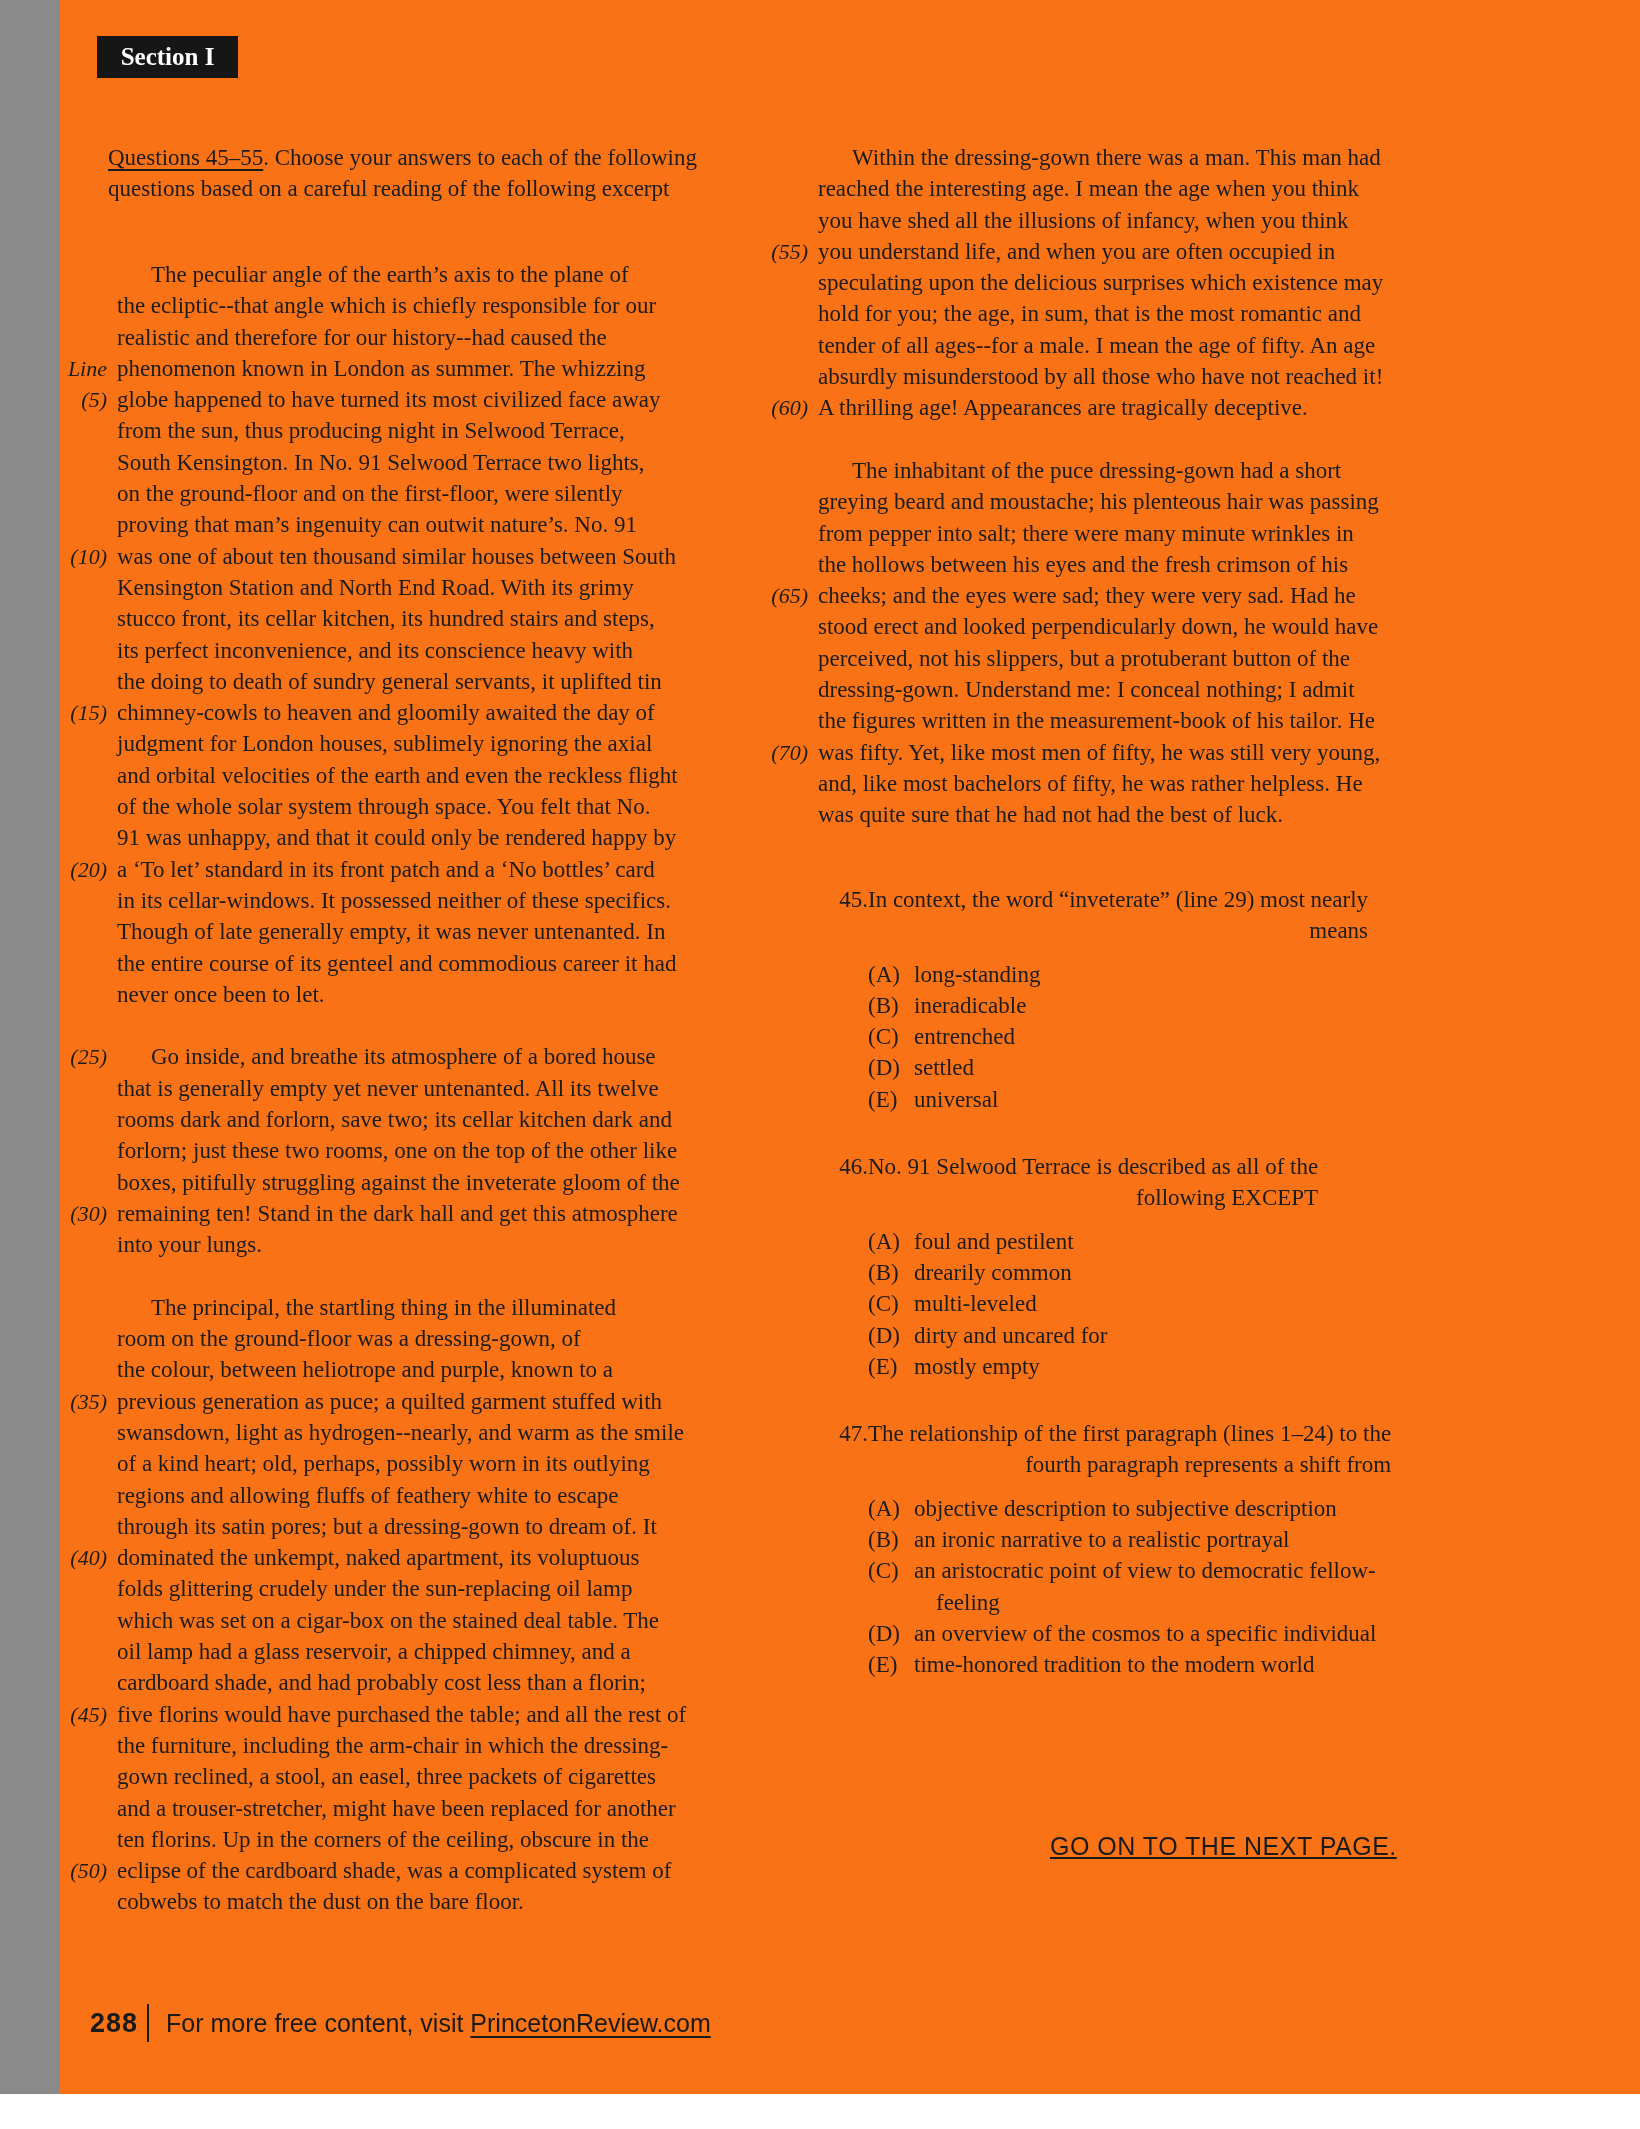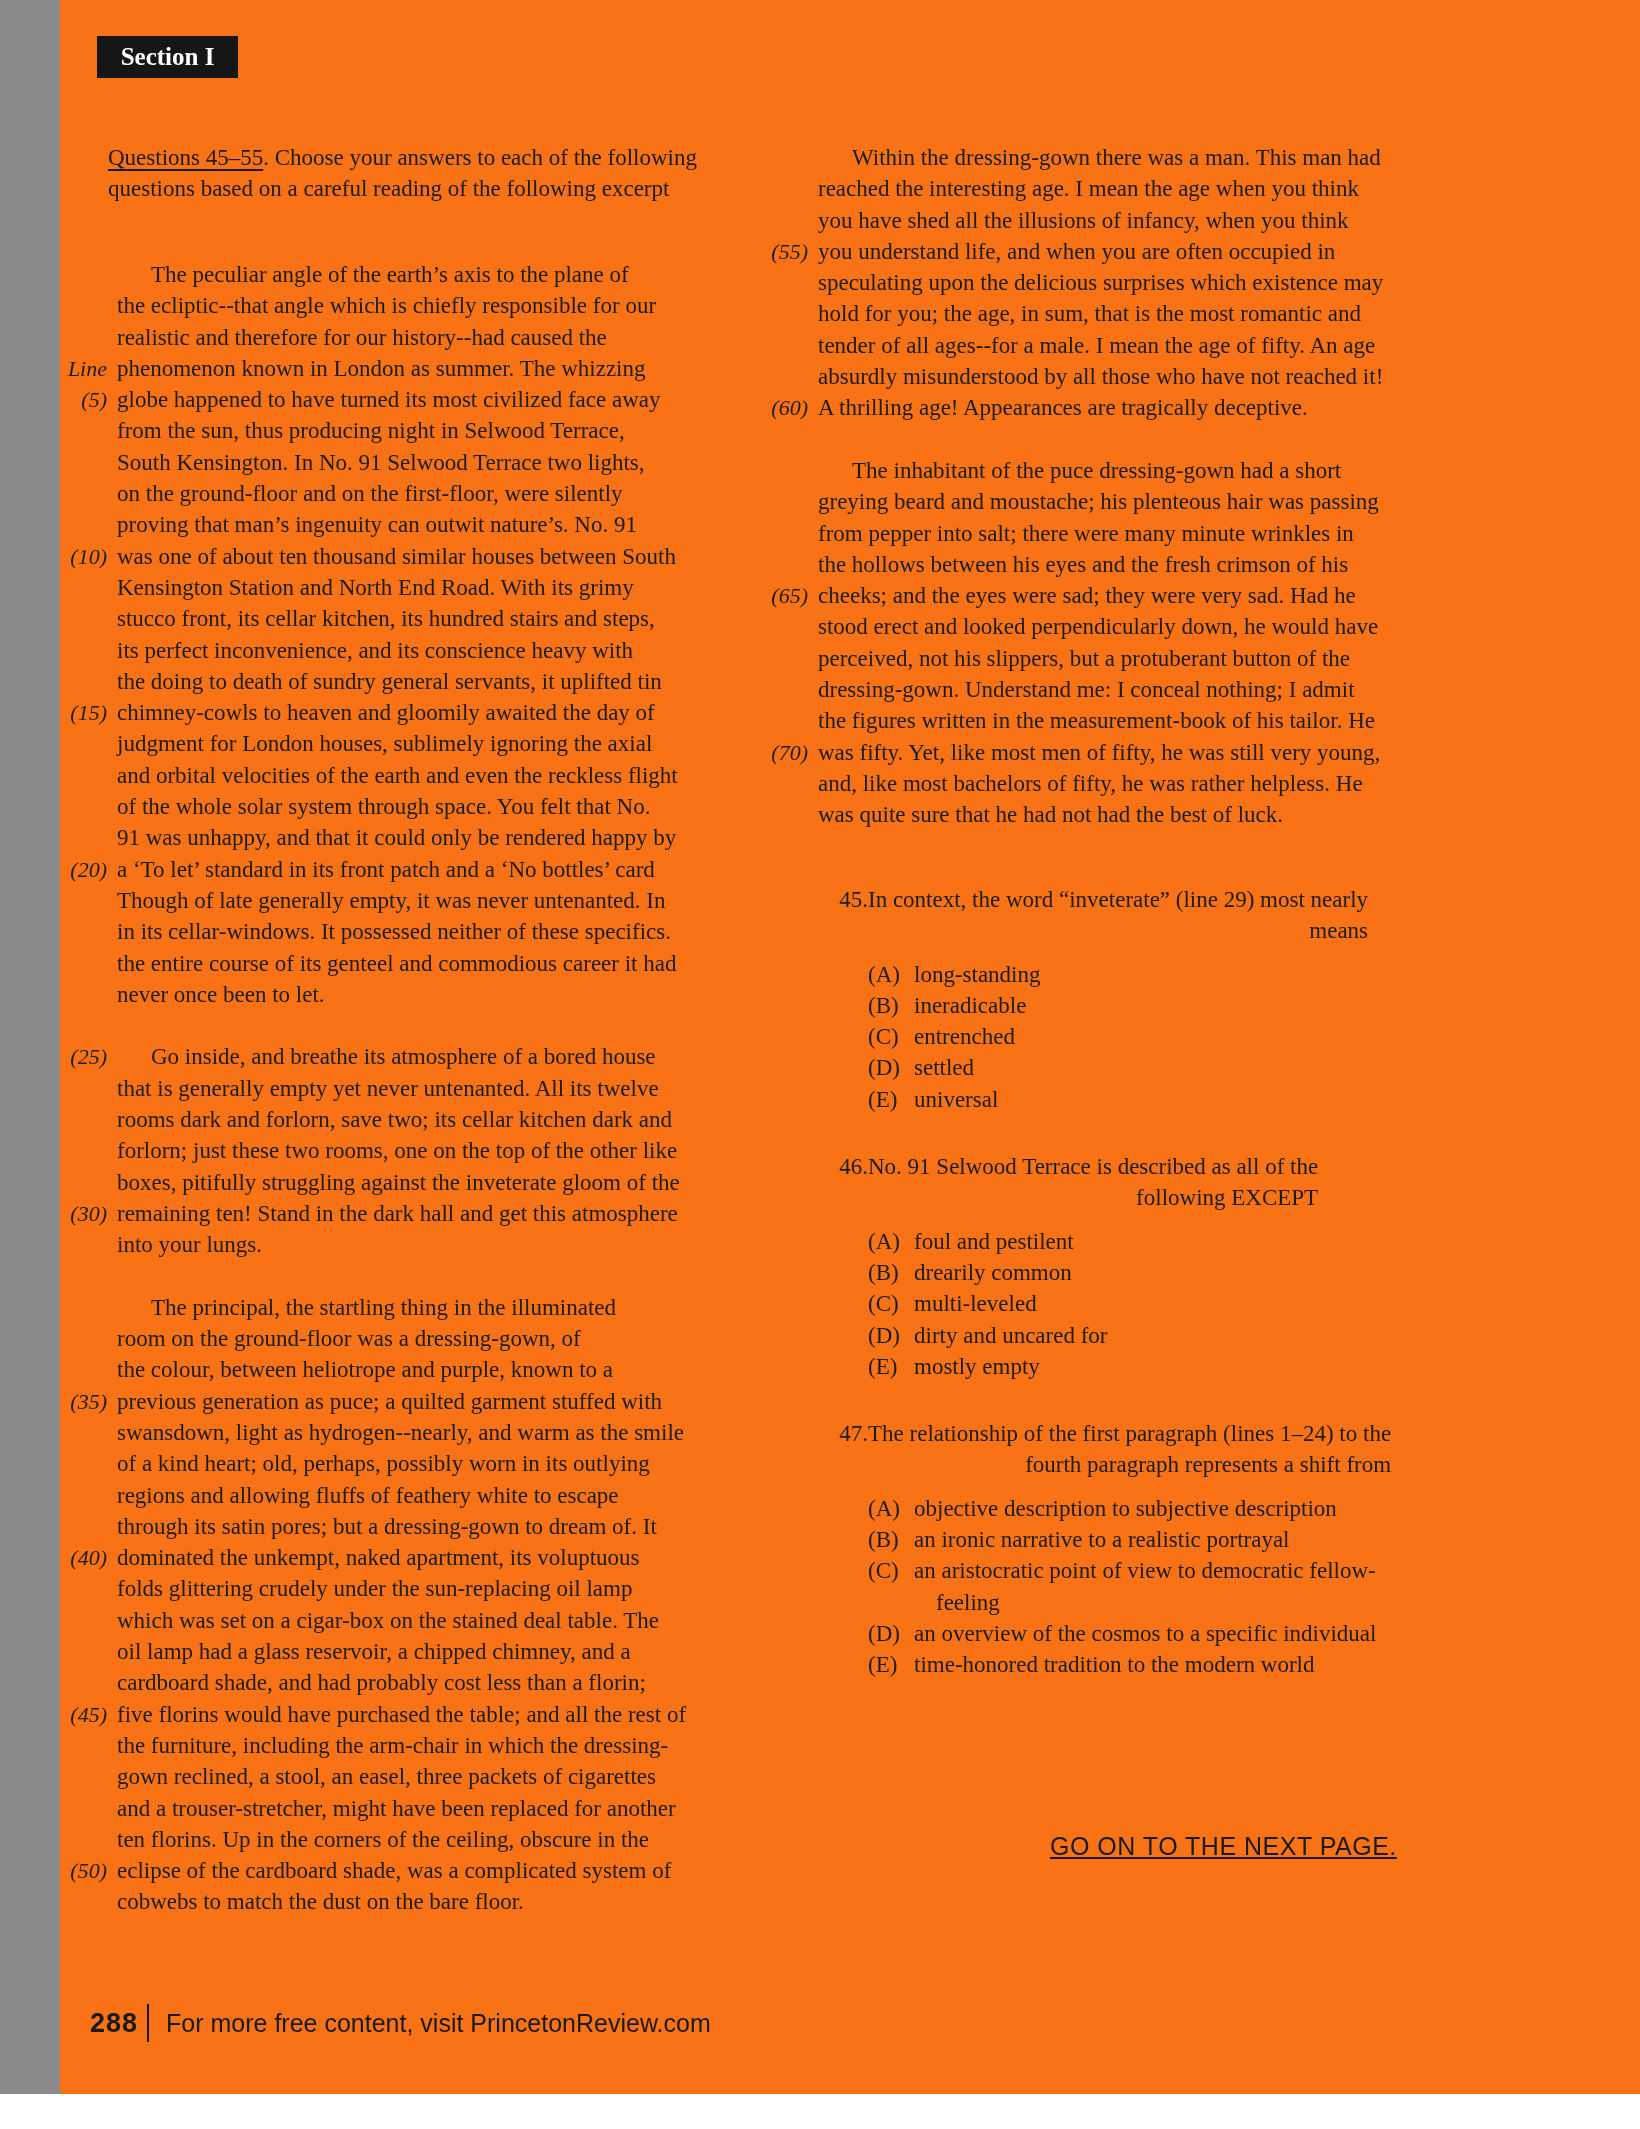--- a/index.html
+++ b/index.html
@@ -46,21 +46,21 @@
     font-family:"Liberation Sans","DejaVu Sans",sans-serif;
     font-size:25px; letter-spacing:0.5px; color:#1a1a1a;text-decoration:underline;
   }
   .footer {
     position:absolute; left:90px; top:2004px; display:flex; align-items:center;
     font-family:"Liberation Sans","DejaVu Sans",sans-serif; color:#1a1a1a;
   }
   .page-num { font-weight:bold; font-size:27px; letter-spacing:1px; }
   .f-sep { width:2px; height:38px; background:#1a1a1a; margin:0 17px 0 9px; }
   .f-text { font-size:25px; }
-  .f-link { text-underline-offset:4px; }
+  .f-link { text-decoration:underline; text-underline-offset:4px; }
 </style>
 </head>
 <body>
 
 <div class="page">
   <div class="stripe"></div>
 
   <div class="section-box">
     <span>Section I</span>
   </div>
@@ -147,25 +147,25 @@
         <div class="p-line">
           <span class="gut"></span>
           <span class="txt">91 was unhappy, and that it could only be rendered happy by</span>
         </div>
         <div class="p-line">
           <span class="gut">(20)</span>
           <span class="txt">a ‘To let’ standard in its front patch and a ‘No bottles’ card</span>
         </div>
         <div class="p-line">
           <span class="gut"></span>
+          <span class="txt">in its cellar-windows. It possessed neither of these specifics.</span>
+        </div>
+        <div class="p-line">
+          <span class="gut"></span>
           <span class="txt">Though of late generally empty, it was never untenanted. In</span>
-        </div>
-        <div class="p-line">
-          <span class="gut"></span>
-          <span class="txt">in its cellar-windows. It possessed neither of these specifics.</span>
         </div>
         <div class="p-line">
           <span class="gut"></span>
           <span class="txt">the entire course of its genteel and commodious career it had</span>
         </div>
         <div class="p-line">
           <span class="gut"></span>
           <span class="txt">never once been to let.</span>
         </div>
       </div>

